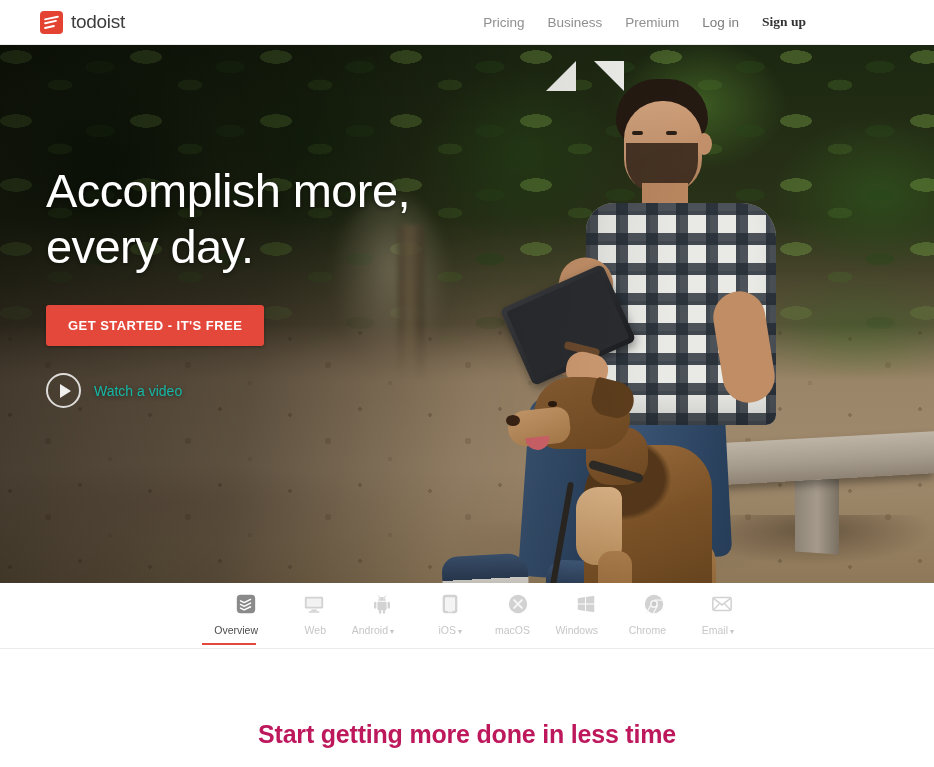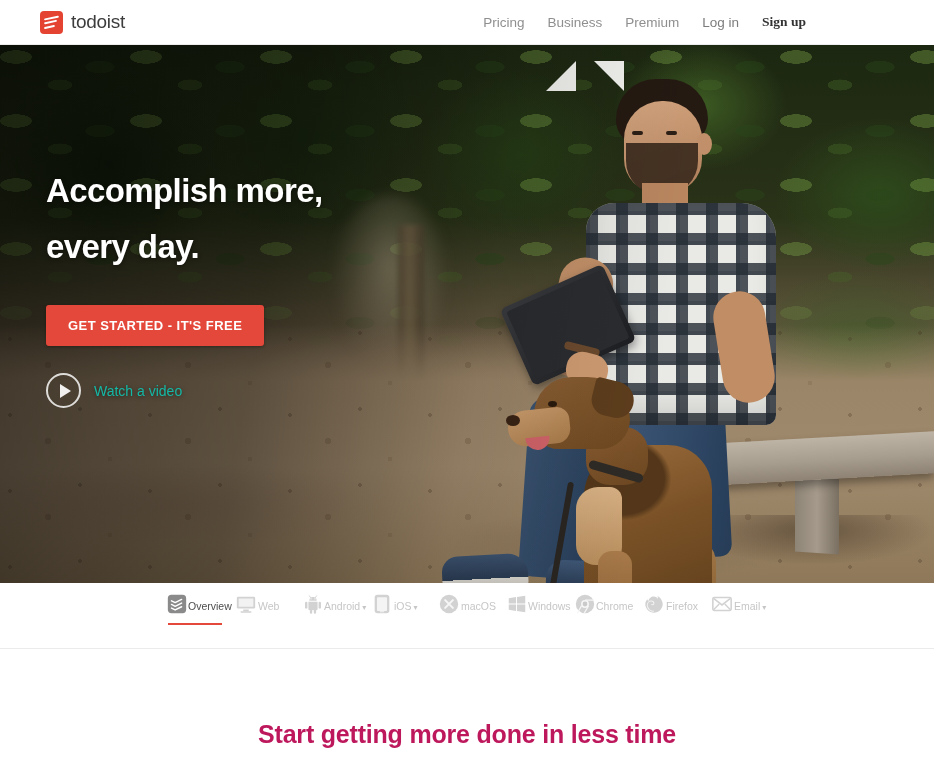--- a/index.html
+++ b/index.html
@@ -286,21 +286,21 @@
 
   .hero-scrim {
     position:absolute; inset:0;
     background:linear-gradient(100deg, rgba(0,0,0,.60) 0%, rgba(0,0,0,.42) 30%, rgba(0,0,0,.10) 52%, rgba(0,0,0,0) 70%);
   }
 
   .hero-content {
     position:absolute; left:46px; top:118px; width:430px; z-index:5;
   }
   .hero-title {
-    font-size:33px; line-height:56px; color:#fff; font-weight:700;
+    font-size:47px; line-height:56px; color:#fff; font-weight:400;
     letter-spacing:-0.6px;
     text-shadow:0 1px 5px rgba(0,0,0,.45);
   }
   .hero-sub {
     margin-top:32px;
     font-size:21px; line-height:30px; color:#f4f4f4; font-weight:400;
     text-shadow:0 1px 4px rgba(0,0,0,.45);
   }
   .cta-btn {
     display:inline-block; margin-top:30px;
@@ -332,21 +332,21 @@
   }
 
   
   .platforms {
     position:absolute; top:583px; left:0; width:934px; height:66px;
     background:#fff;
     display:flex; align-items:flex-start; justify-content:center;
     border-bottom:1px solid #ebebeb;
   }
   .plat {
-    width:58px; display:flex; flex-direction:row; align-items:flex-start;
+    width:58px; display:flex; flex-direction:column; align-items:flex-end;
     cursor:pointer; position:relative; padding-top:9px;
     margin:0 5px;
   }
   .plat-icon {
     width:24px; height:24px;
     display:flex; align-items:center; justify-content:center;
     color:#cfcfcf;
   }
   .plat-icon svg { display:block; }
   .plat-label {
@@ -552,30 +552,20 @@
             <circle cx="12" cy="12" r="10" fill="#d2d2d2"></circle>
             <circle cx="12" cy="12" r="4.3" fill="#f6f6f6"></circle>
             <circle cx="12" cy="12" r="2.6" fill="#cacaca"></circle>
             <path d="M12 7.7H21.4M8.2 14.1l-4.7 8M15.8 14.1l-4.6 7.9" stroke="#f6f6f6" stroke-width="1.3"></path>
           </svg>
       </span>
       <span class="plat-label">Chrome</span>
 
     </div>
 
-    <div class="plat">
-      <span class="plat-icon">
-        <svg width="22" height="22" viewBox="0 0 24 24">
-            <path d="M20.4 8.2c-.8-2.2-2.6-4-4.8-4.8.6.9.9 2 .8 3-.9-1.6-2.6-2.7-4.5-2.7-3.1 0-5.7 2.3-6.1 5.3-.5-.6-.8-1.4-.8-2.2C3.4 8.2 2.5 10 2.5 12c0 5.2 4.3 9.5 9.5 9.5s9.5-4.3 9.5-9.5c0-1.3-.4-2.6-1.1-3.8z" fill="#d2d2d2"></path>
-            <path d="M12 20c-4.1 0-7.3-2.9-7.3-6.6 0-2.6 1.8-4.6 4.1-4.6 1.8 0 3.1 1.1 3.1 2.4 0 .9-.6 1.6-1.4 1.6-.6 0-1-.4-1-.9" fill="none" stroke="#f2f2f2" stroke-width="1.1"></path>
-          </svg>
-      </span>
-      <span class="plat-label">Firefox</span>
-
-    </div>
 
 
     <div class="plat">
       <span class="plat-icon">
         <svg width="22" height="22" viewBox="0 0 24 24">
             <rect x="2" y="5" width="20" height="14" rx="1.5" fill="none" stroke="#d2d2d2" stroke-width="1.7"></rect>
             <path d="M2.8 5.9L12 13l9.2-7.1" fill="none" stroke="#d2d2d2" stroke-width="1.7"></path>
             <path d="M2.8 18.3L9 12M21.2 18.3L15 12" fill="none" stroke="#d2d2d2" stroke-width="1.5"></path>
           </svg>
       </span>

